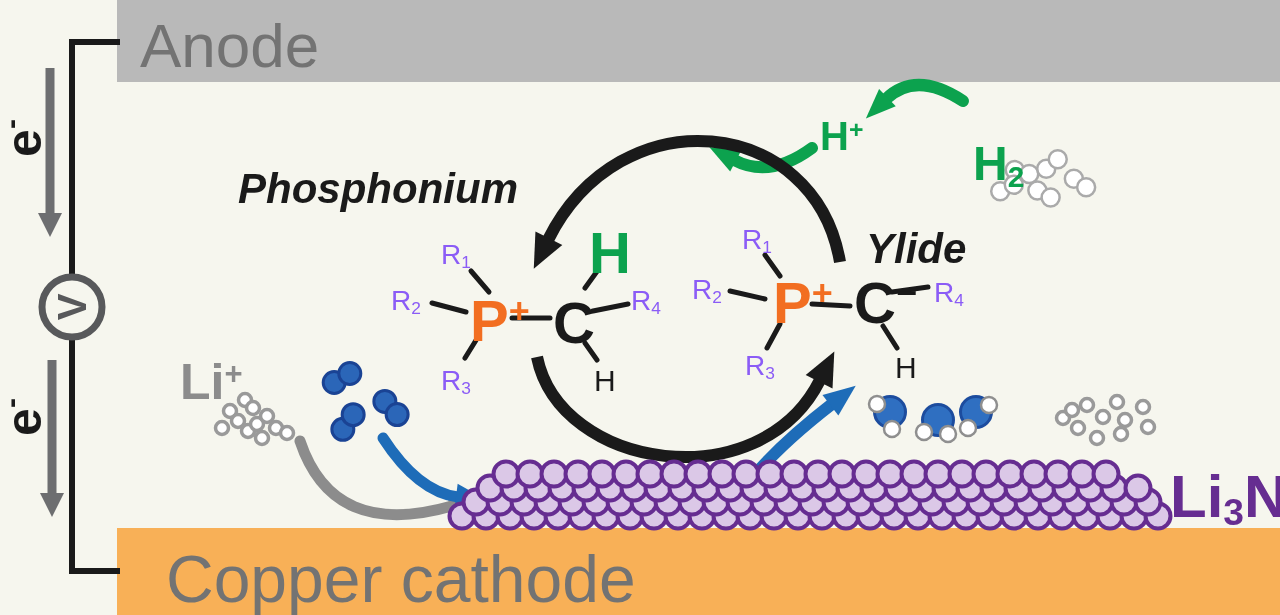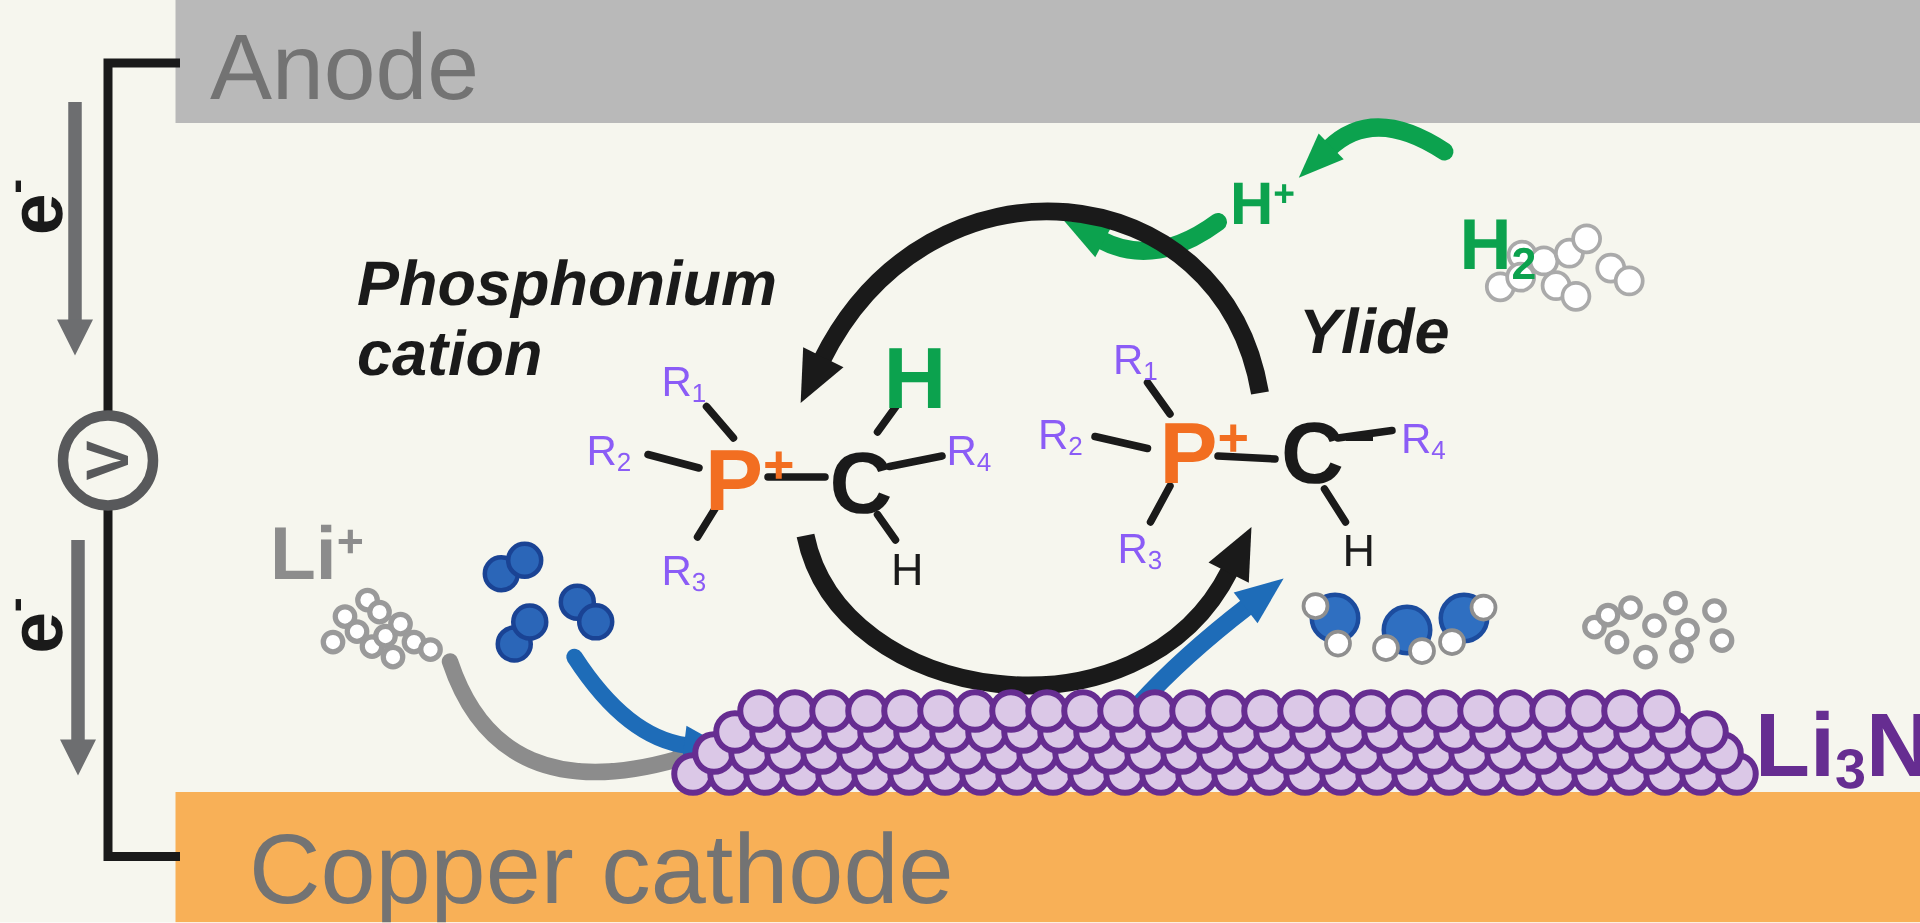--- a/index.html
+++ b/index.html
@@ -269,31 +269,30 @@
       <sup style="font-size:0.6em;position:relative;top:-0.45em;">-</sup>
   </div>
   <div class="vrot" style="left:-4px;top:389px;width:56px;height:56px;font-size:50px;">
     <span>e</span>
       <sup style="font-size:0.6em;position:relative;top:-0.45em;">-</sup>
   </div>
   <div class="vrot" style="left:50px;top:285px;width:44px;height:44px;font-size:40px;color:#58595b;">V</div>
 
   <div class="lbl ital" style="left:238px;top:165px;width:300px;text-align:left;font-size:42px;line-height:47px;">
     <div>Phosphonium</div>
-    <div>cation</div>
-  </div>
-  <div class="lbl ital" style="left:866px;top:200px;font-size:42px;">Ylide</div>
+  </div>
+  <div class="lbl ital" style="left:866px;top:228px;font-size:42px;">Ylide</div>
 
   <div class="lbl green" style="left:820px;top:116px;font-size:40px;">
     <span>H</span><sup>+</sup>
   </div>
   <div class="lbl green" style="left:973px;top:112px;font-size:48px;margin-top:28px;">
     <span>H</span><sub>2</sub>
   </div>
-  <div class="lbl grayc" style="left:180px;top:344px;font-size:50px;">
+  <div class="lbl grayc" style="left:180px;top:357px;font-size:50px;">
     <span>Li</span><sup>+</sup>
   </div>
   <div class="lbl purplec" style="left:1170px;top:467px;font-size:60px;">
     <span>Li</span><sub>3</sub><span>N</span>
   </div>
 
   <div class="lbl rlbl" style="left:441px;top:241px;">
     <span>R</span><sub>1</sub></div>
   <div class="lbl rlbl" style="left:391px;top:287px;">
     <span>R</span><sub>2</sub></div>

